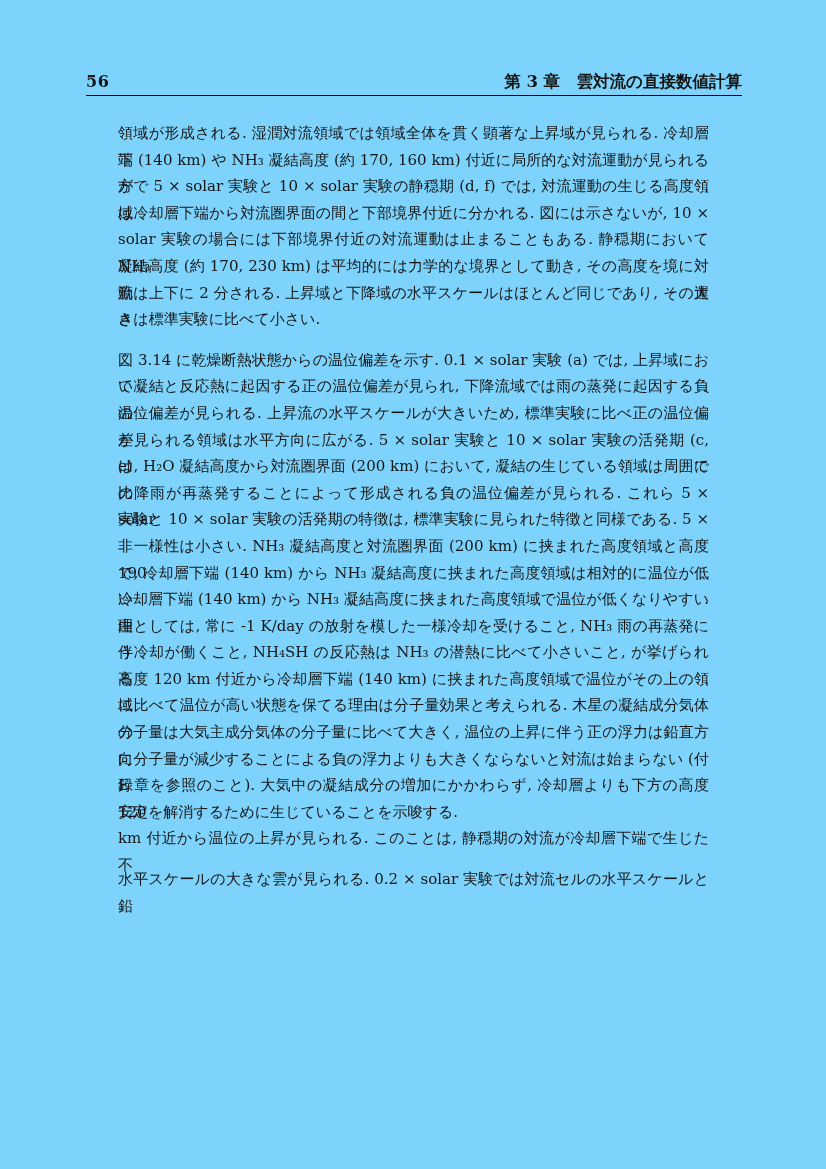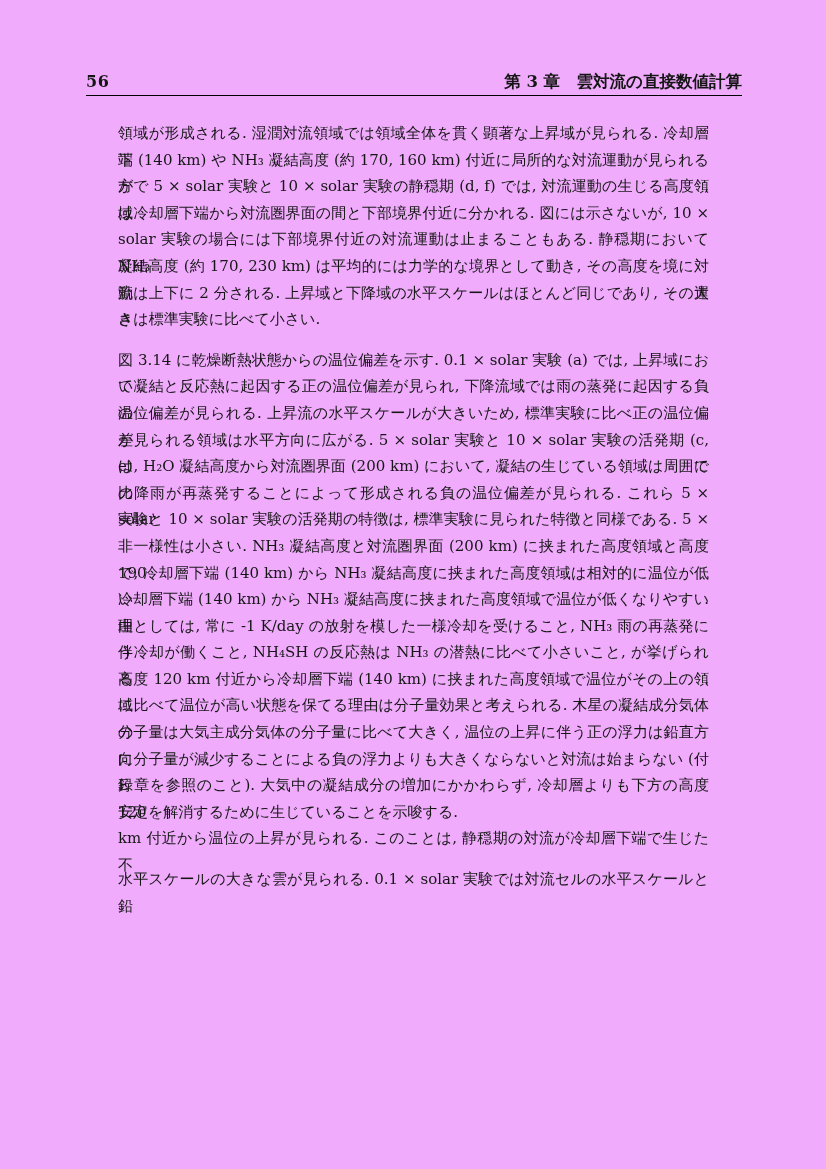--- a/index.html
+++ b/index.html
@@ -4,21 +4,21 @@
 <style>
   html, body {
     margin: 0;
     padding: 0;
     background: #ffffff;
   }
   .page {
     position: relative;
     width: 826px;
     height: 1169px;
-    background: #f0abfc;
+    background: #7dd3fc;
     font-family: "DejaVu Serif", "Liberation Serif", serif;
     color: #161616;
     overflow: hidden;
   }
   .header-row {
     position: absolute;
     left: 86px;
     width: 656px;
     top: 71px;
     display: flex;
@@ -101,17 +101,17 @@
         <div class="line">う冷却が働くこと, NH₄SH の反応熱は NH₃ の潜熱に比べて小さいこと, が挙げられる.</div>
         <div class="line">高度 120 km 付近から冷却層下端 (140 km) に挟まれた高度領域で温位がその上の領域</div>
         <div class="line">に比べて温位が高い状態を保てる理由は分子量効果と考えられる. 木星の凝結成分気体の</div>
         <div class="line">分子量は大気主成分気体の分子量に比べて大きく, 温位の上昇に伴う正の浮力は鉛直方向</div>
         <div class="line">に分子量が減少することによる負の浮力よりも大きくならないと対流は始まらない (付録</div>
         <div class="line">E 章を参照のこと). 大気中の凝結成分の増加にかかわらず, 冷却層よりも下方の高度 120</div>
         <div class="line line-last">安定を解消するために生じていることを示唆する.</div>
         <div class="line">km 付近から温位の上昇が見られる. このことは, 静穏期の対流が冷却層下端で生じた不</div>
       </div>
     <div class="para">
-        <div class="line">水平スケールの大きな雲が見られる. 0.1 × solar 実験では対流セルの水平スケールと鉛</div>
+        <div class="line">水平スケールの大きな雲が見られる. 0.2 × solar 実験では対流セルの水平スケールと鉛</div>
       </div>
   </div>
 
 </div>
 
 </body></html>

